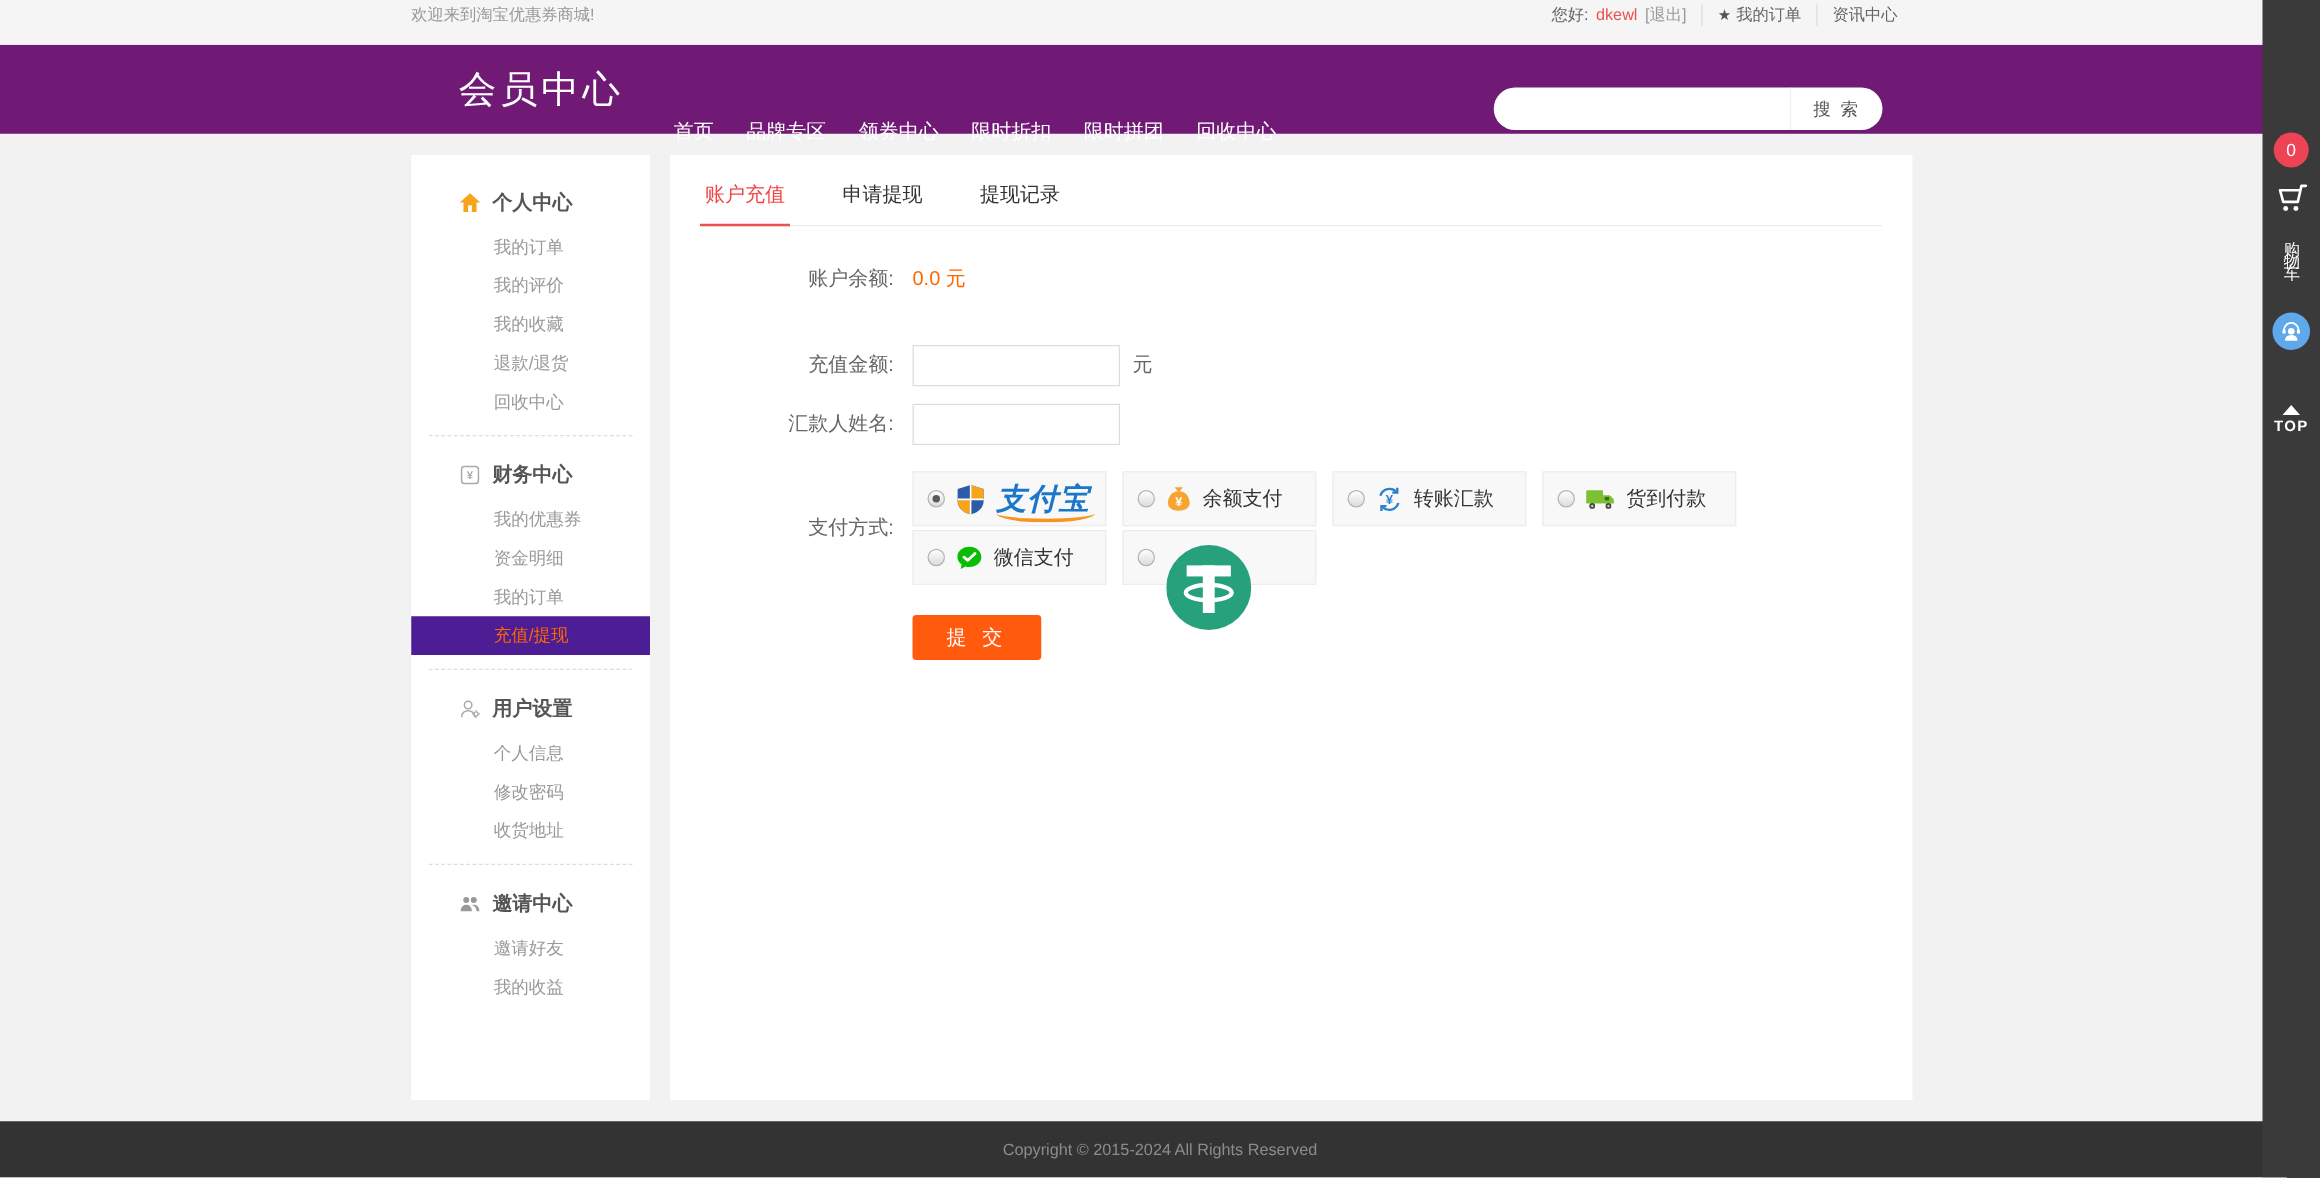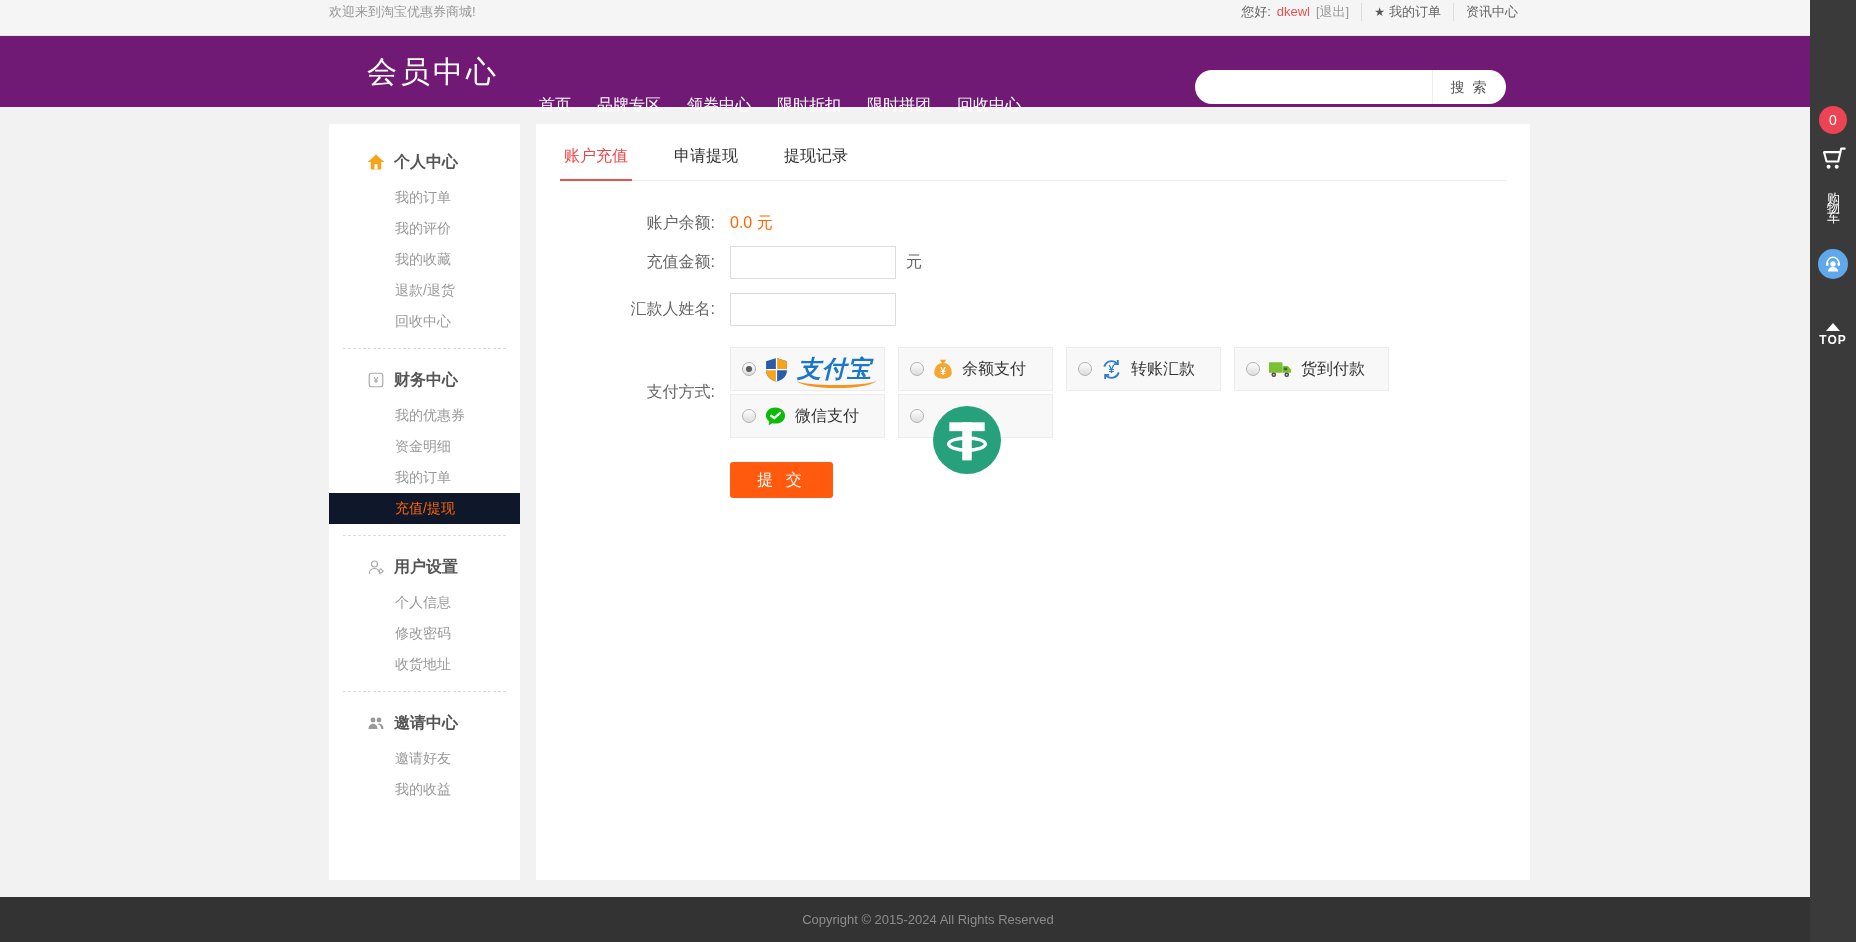--- a/index.html
+++ b/index.html
@@ -33,33 +33,33 @@
   .search-btn { width:74px; text-align:center; line-height:34px; font-size:14px; color:#555;
     cursor:pointer; border-left:1px solid #f0f0f0; letter-spacing:2px; }
   
   .sidebar-card { position:absolute; left:329px; top:124px; width:191px; height:756px; background:#fff; padding-top:18px; }
   .main-card { position:absolute; left:536px; top:124px; width:994px; height:756px; background:#fff; }
   
   .sec-header { display:flex; align-items:center; gap:9px; height:40px; padding-left:38px;
     font-size:16px; color:#555; font-weight:bold; cursor:pointer; }
   .sec-header svg { flex:0 0 auto; }
   .sub-item { height:31px; line-height:31px; padding-left:66px; font-size:14px; color:#999; cursor:pointer; }
-  .sub-item.active { color:#ff6600; background:#0f172a; }
+  .sub-item.active { color:#ff6600; background:#4c1d95; }
   .dash-div { border-top:1px dashed #ddd; margin:11px 14px; }
   
   .tabs { display:flex; margin:16px 24px 0; border-bottom:1px solid #ececec; }
   .tab { font-size:16px; color:#333; padding:6px 4px 12px; margin-right:38px; cursor:pointer; }
   .tab.active { color:#ef4444; border-bottom:2px solid #e8534f; margin-bottom:-1px; }
   
   .frow { display:flex; align-items:center; }
   .flabel { width:179px; text-align:right; font-size:16px; color:#666; flex:0 0 179px; }
   .fcontent { margin-left:15px; display:flex; align-items:center; }
   .row-balance { margin-top:32px; }
   .balance-val { color:#ff6600; font-size:16px; }
-  .row-amount { margin-top:12px; }
+  .row-amount { margin-top:42px; }
   .row-payer { margin-top:14px; }
   .txt-input { width:166px; height:33px; border:1px solid #ddd; outline:none; padding:0 8px; font-size:14px; background:#fff; }
   .unit { font-size:16px; color:#666; margin-left:10px; }
   .row-pay { margin-top:21px; align-items:center; }
   .pay-grid { width:675px; display:flex; flex-wrap:wrap; column-gap:13px; row-gap:3px; }
   .pay-box { width:155px; height:44px; background:#f8f8f8; border:1px solid #ececec;
     display:flex; align-items:center; padding-left:11px; gap:8px; font-size:16px; color:#333;
     cursor:pointer; position:relative; }
   .radio { width:14px; height:14px; border-radius:50%; border:1px solid #b3b3b3;
     background:linear-gradient(#fefefe,#dcdcdc); position:relative; flex:0 0 14px; cursor:pointer; }

